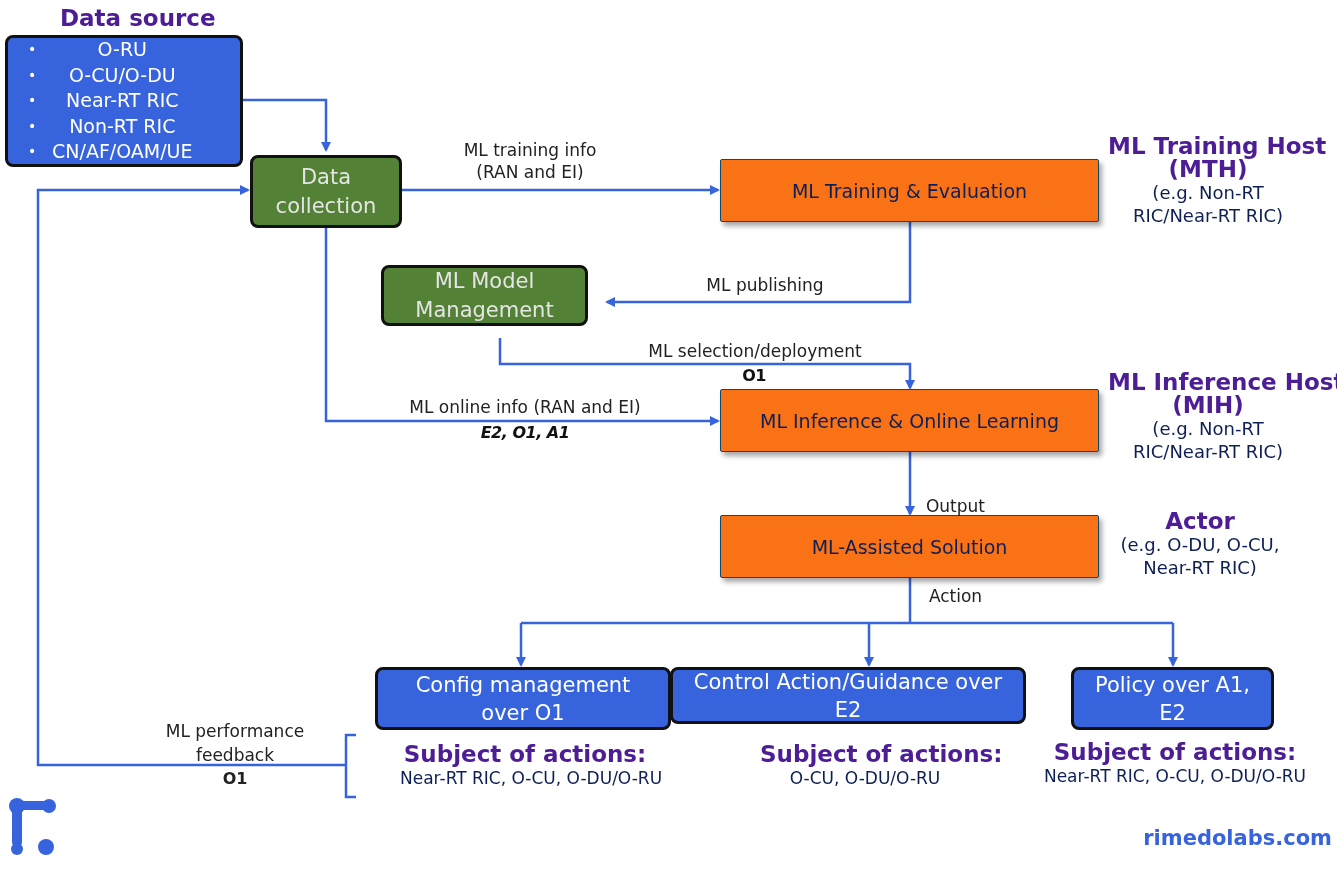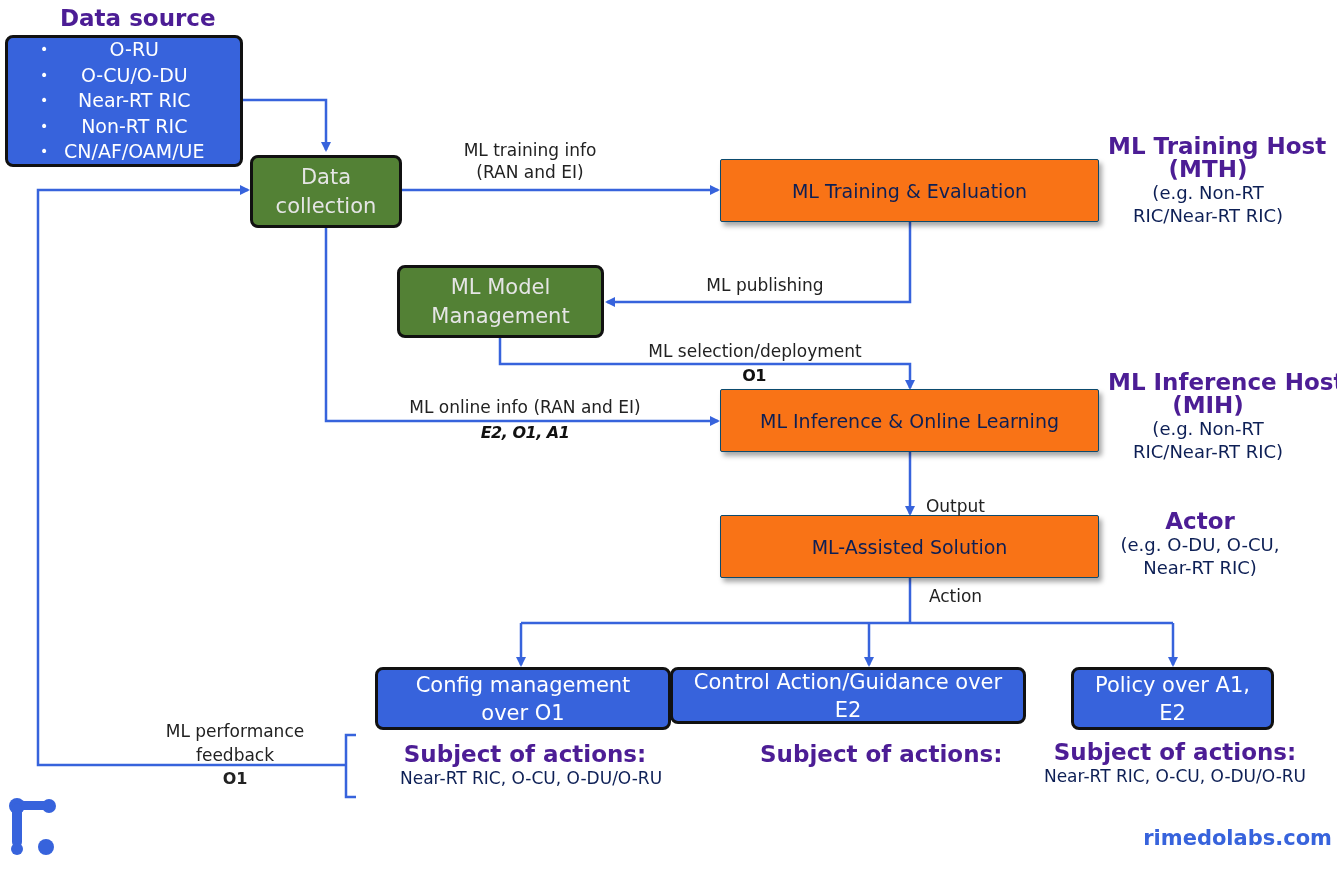--- a/index.html
+++ b/index.html
@@ -11,21 +11,21 @@
   .blue-box { background: #3763dc; border: 3px solid #111; border-radius: 8px; color: #fff; }
   .green-box { background: #538135; border: 3px solid #111; border-radius: 8px; color: #e5e5e5; font-size: 21px; line-height: 29px; }
   .white-box { background: #f97316; border: 1px solid #0c4a6e; border-radius: 2px; color: #0d1f55; font-size: 19px;
                box-shadow: 3px 4px 5px rgba(0,0,0,0.35); }
   .action-box { font-size: 21px; line-height: 28px; }
   .lbl { position: absolute; font-size: 17px; color: #222; text-align: center; white-space: nowrap; }
   .lbl-sub { position: absolute; font-size: 16px; color: #111; text-align: center; white-space: nowrap; font-weight: bold; letter-spacing: -0.5px; }
   .hd { color: #4c1d95; font-weight: bold; font-size: 23px; }
   .side { position: absolute; text-align: center; color: #0d1f55; font-size: 18px; line-height: 23px; white-space: nowrap; }
   .subj { position: absolute; text-align: center; font-size: 17px; color: #0d1f55; line-height: 24px; white-space: nowrap; }
-  ul.ds { margin: 16px; padding: 0; list-style: none; }
+  ul.ds { margin: 4px; padding: 0; list-style: none; }
   ul.ds li { font-size: 19px; line-height: 25.5px; color: #fff; position: relative; padding-left: 40px; }
   ul.ds li::before { content: "•"; position: absolute; left: 16px; font-size: 14px; }
 </style>
 </head>
 <body>
 
 <svg class="lines" viewBox="0 0 1337 873">
   <defs>
     <marker id="arr" markerWidth="10" markerHeight="10" refX="8" refY="5" orient="auto" markerUnits="userSpaceOnUse">
       <path d="M0,0 L10,5 L0,10 z" fill="#3763dc"></path>
@@ -53,21 +53,21 @@
   <ul class="ds">
     <li>O-RU</li>
     <li>O-CU/O-DU</li>
     <li>Near-RT RIC</li>
     <li>Non-RT RIC</li>
     <li>CN/AF/OAM/UE</li>
   </ul>
 </div>
 
 <div class="box green-box" style="left:250px;top:155px;width:152px;height:73px;padding:0 10px;">Data collection</div>
-<div class="box green-box" style="left:397px;top:265px;width:207px;height:73px;padding:0 0;">ML Model Management</div>
+<div class="box green-box" style="left:381px;top:265px;width:207px;height:61px;padding:0 0;">ML Model Management</div>
 
 <div class="box white-box" style="left:720px;top:159px;width:379px;height:63px;">ML Training &amp; Evaluation</div>
 <div class="box white-box" style="left:720px;top:389px;width:379px;height:63px;">ML Inference &amp; Online Learning</div>
 <div class="box white-box" style="left:720px;top:515px;width:379px;height:63px;">ML-Assisted Solution</div>
 
 <div class="box blue-box action-box" style="left:375px;top:667px;width:296px;height:63px;padding:0 12px;">Config management over O1</div>
 <div class="box blue-box action-box" style="left:670px;top:667px;width:356px;height:57px;padding:0 8px;">Control Action/Guidance over E2</div>
 <div class="box blue-box action-box" style="left:1071px;top:667px;width:203px;height:63px;padding:0 10px;">Policy over A1, E2</div>
 
 <div class="lbl" style="left:440px;top:139px;width:180px;line-height:22px;">
@@ -104,20 +104,21 @@
   <div>(e.g. O-DU, O-CU,</div>
   <div>Near-RT RIC)</div>
 </div>
 
 <div class="subj" style="left:400px;top:742px;width:250px;">
   <div class="hd">Subject of actions:</div>
   <div>Near-RT RIC, O-CU, O-DU/O-RU</div>
 </div>
 <div class="subj" style="left:760px;top:742px;width:210px;">
   <div class="hd">Subject of actions:</div>
+  <div>O-CU, O-DU/O-RU</div>
 </div>
 <div class="subj" style="left:1040px;top:740px;width:270px;">
   <div class="hd">Subject of actions:</div>
   <div>Near-RT RIC, O-CU, O-DU/O-RU</div>
 </div>
 
 <svg class="abs" style="left:8px;top:795px;" width="50" height="62" viewBox="0 0 50 62">
   <g fill="#3763dc">
     <circle cx="9" cy="11" r="8"></circle>
     <circle cx="41" cy="11" r="7"></circle>

